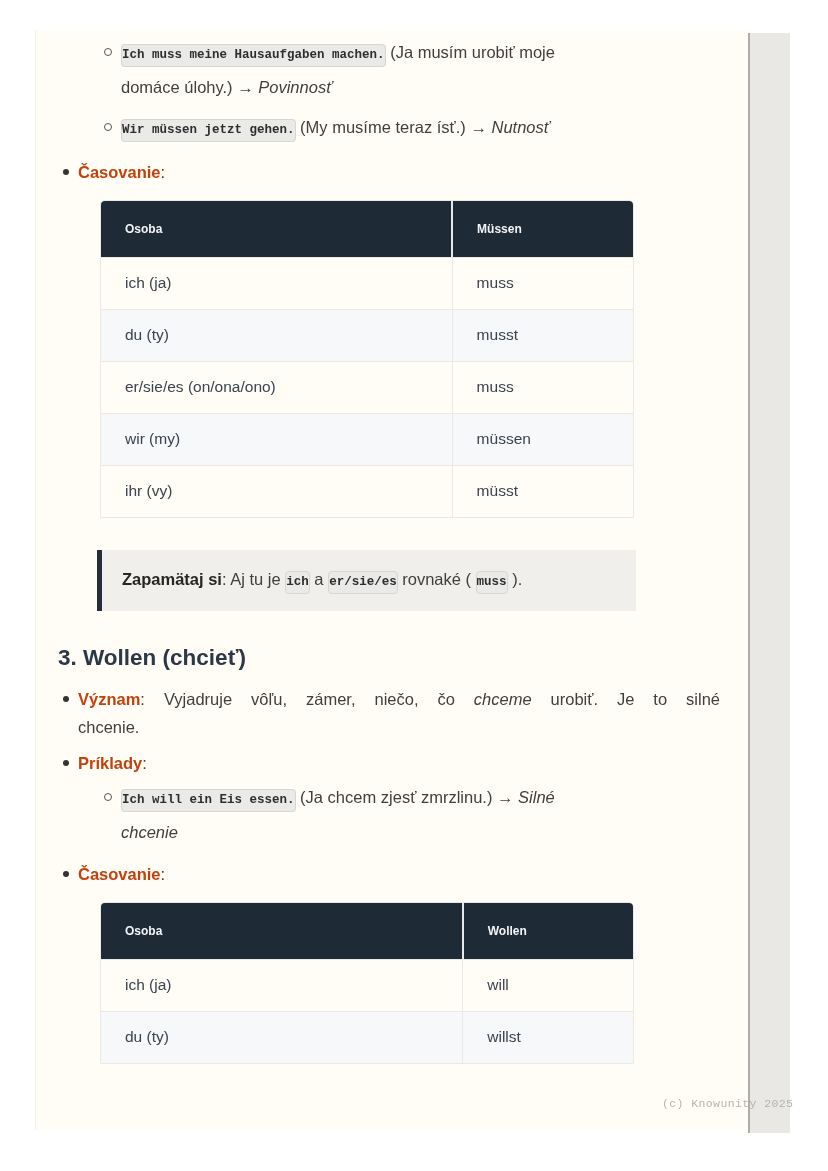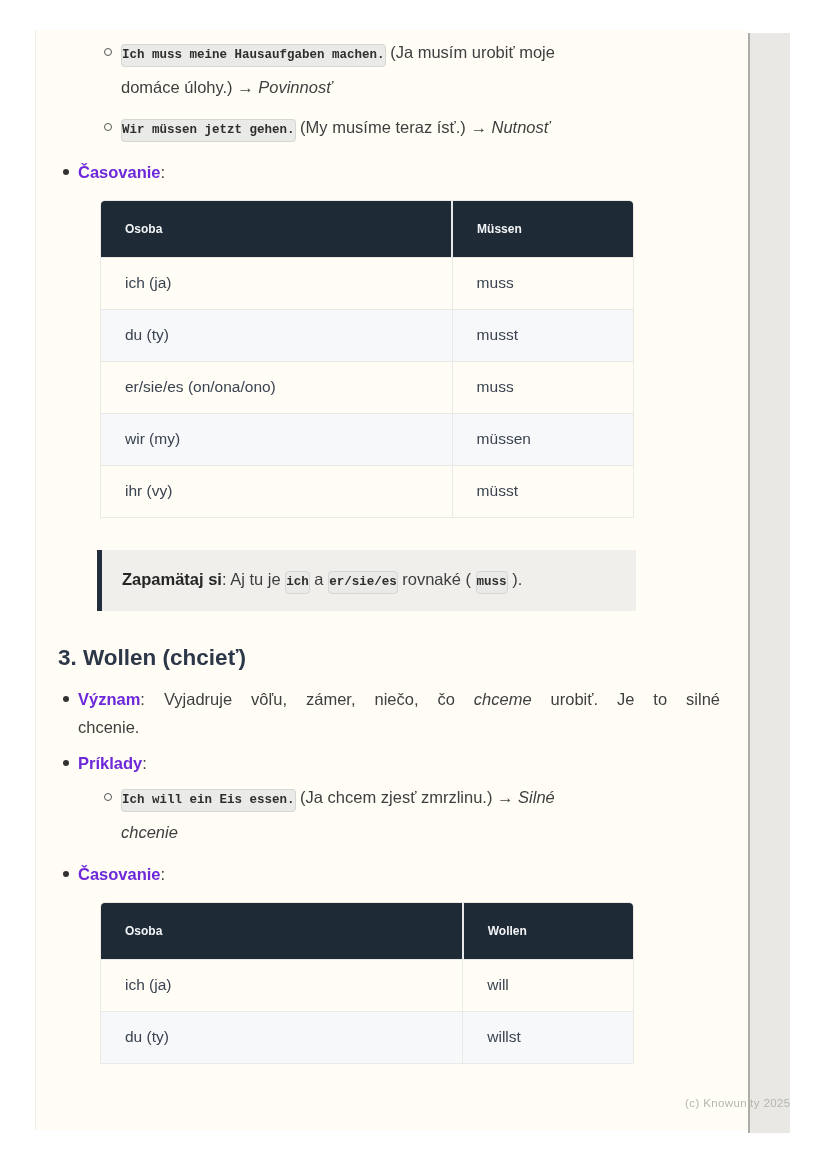--- a/index.html
+++ b/index.html
@@ -45,21 +45,21 @@
     white-space: nowrap;
   }
   .example i, .note-text i, .meaning i { font-style: italic; }
   
   .bullet-line {
     position: relative;
     margin: 12px 0 0 42px;
     font-size: 16.5px; line-height: 28px;
     color: #3f3f3f;
   }
-  .bullet-line b { color: #6d28d9; font-weight: 700; }
+  .bullet-line b { color: #c2410c; font-weight: 700; }
   .dot {
     position: absolute; left: -15px; top: 11px;
     width: 6px; height: 6px;
     background: #333; border-radius: 50%;
   }
   
   .tbl-wrap {
     margin: 14px 0 0 64px;
     width: 534px;
     border: 1px solid #e9e9e6;
@@ -104,24 +104,25 @@
   }
   .meaning .l2 { display: block; }
   
   .scrollbar {
     position: absolute; left: 748px; top: 33px;
     width: 42px; height: 1100px;
     background: #e9e8e4;
     border-left: 2px solid #adada8;
   }
   .watermark {
-    position: absolute; left: 685px; top: 1097px;
+    position: absolute; left: 662px; top: 1097px;
     font-size: 11.5px; letter-spacing: 0.4px;
     color: #b5b5af;
     z-index: 5;
+    font-family: Liberation Mono, monospace;
   }
   section { margin: 0; padding: 0; }
   .mt1 { margin-top: 14px; }
 </style>
 </head>
 <body>
 
 <div class="page">
 
   <section>

